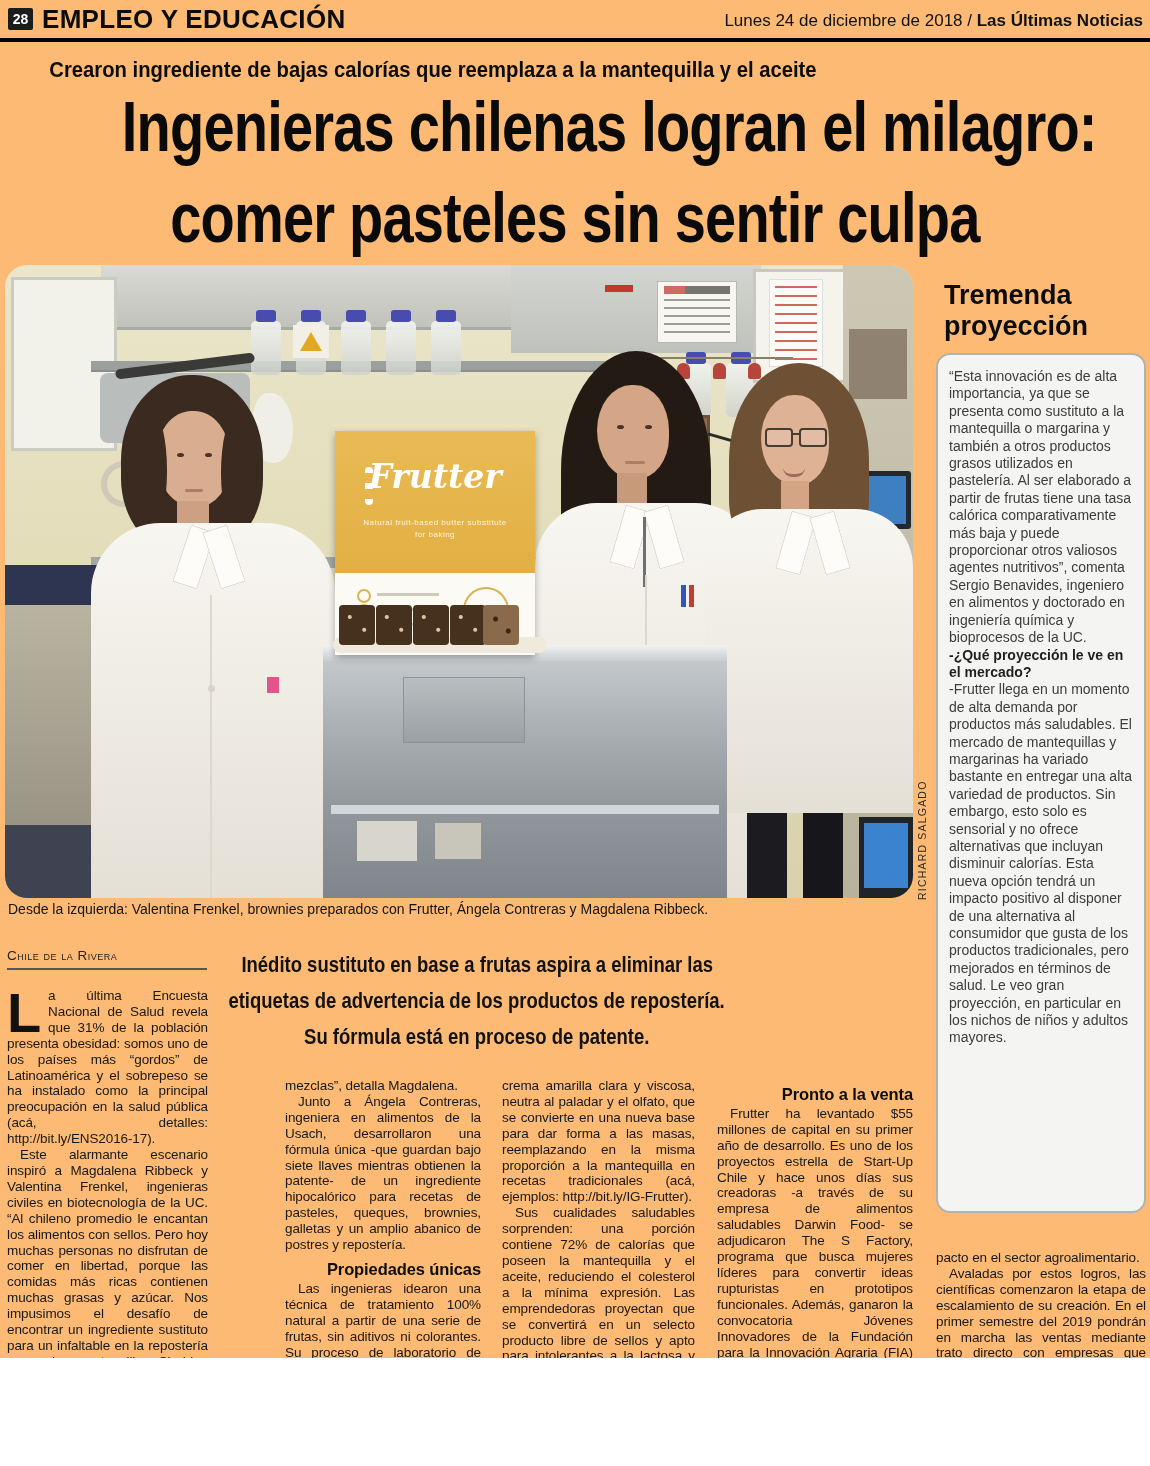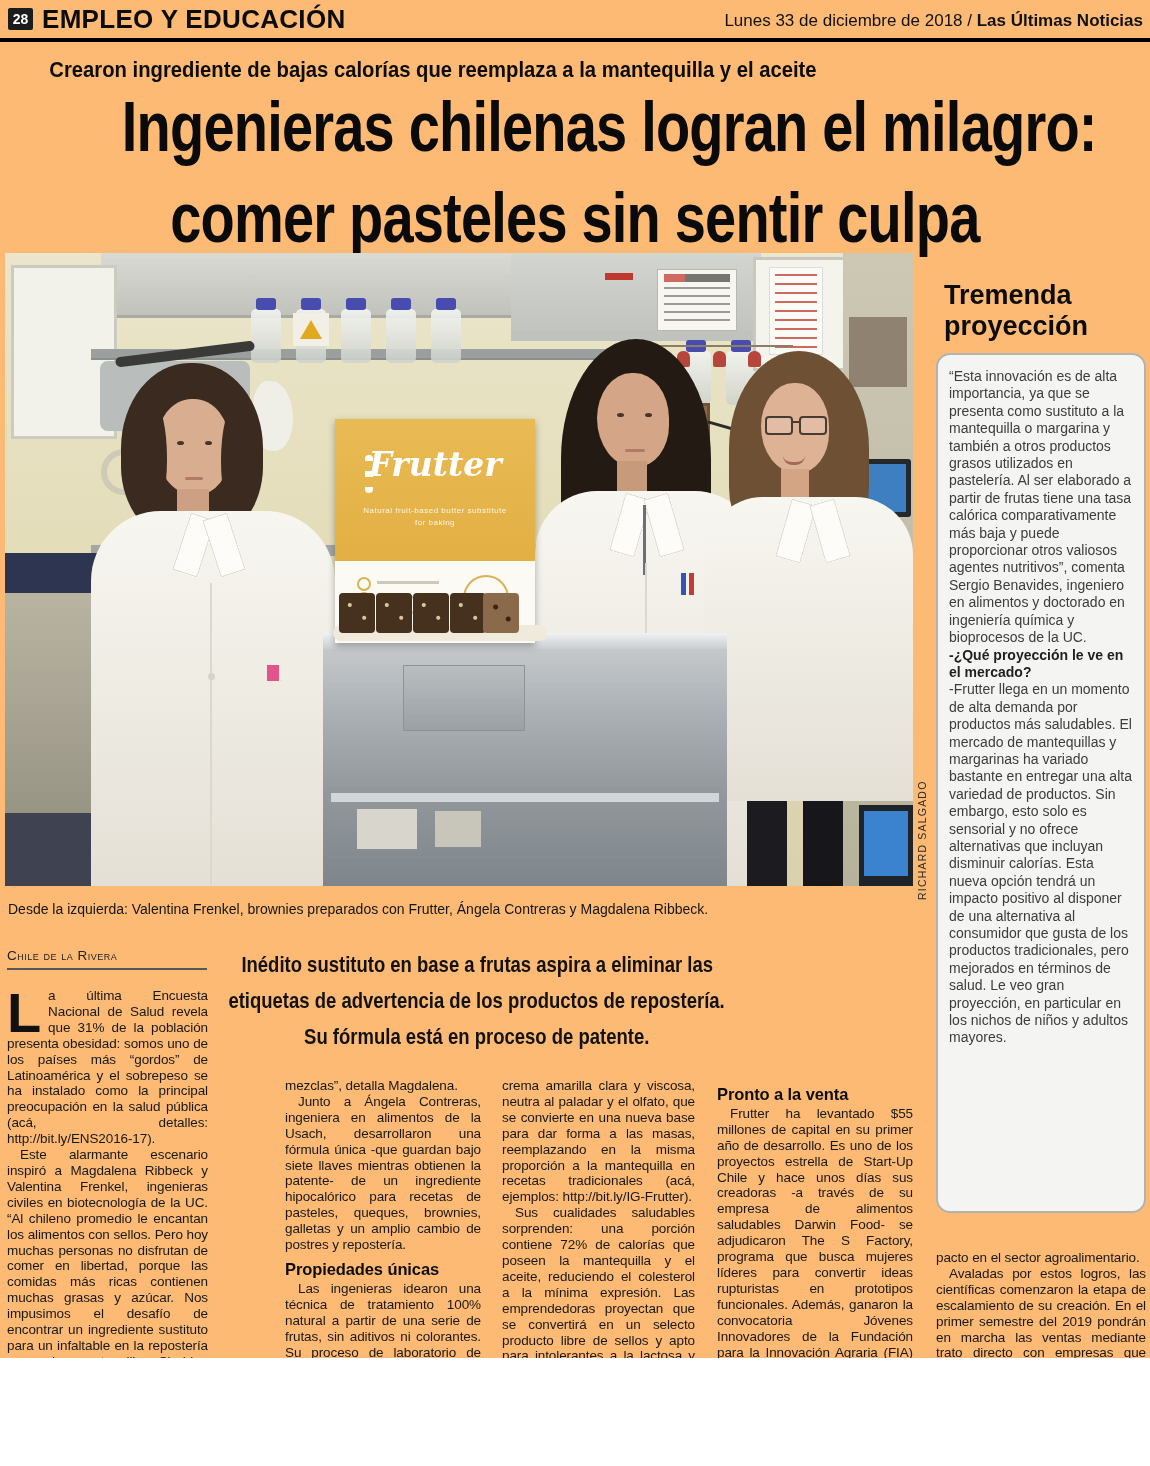--- a/index.html
+++ b/index.html
@@ -13,22 +13,22 @@
   .dateline{position:absolute;right:7px;top:11px;font-size:17px;color:#111;}
   .dateline .paper{font-weight:bold;}
   .rule{position:absolute;left:0;top:38px;width:1150px;height:4px;background:#000;}
   
   .kicker{position:absolute;left:16px;top:57px;width:1150px;text-align:left;}
   .kicker .cond{display:inline-block;transform:scaleX(.92);white-space:nowrap;font-size:22px;font-weight:700;color:#0d0d0d;}
   .headline{position:absolute;left:0;top:88px;width:1150px;margin:0;text-align:center;line-height:78px;}
   .headline .hl{display:inline-block;transform:scaleX(.8);white-space:nowrap;font-size:70px;font-weight:800;
                 letter-spacing:-1px;color:#0a0a0a;}
   
-  .photo{position:absolute;left:5px;top:253px;width:908px;height:633px;overflow:hidden;margin:0;
-         background:linear-gradient(180deg,#ebe6cb 0%,#e3ddba 45%,#d8d1ac 100%);}
+  .photo{position:absolute;left:5px;top:265px;width:908px;height:633px;overflow:hidden;margin:0;
+         background:linear-gradient(180deg,#ebe6cb 0%,#e3ddba 45%,#d8d1ac 100%);border-radius:22px;}
   .photo div{position:absolute;}
   .ph-topmachine{left:96px;top:0;width:415px;height:62px;background:linear-gradient(180deg,#dadad4,#c1c2bb);border-bottom:3px solid #a9aaa2;}
   .ph-fridge{left:506px;top:0;width:250px;height:88px;background:linear-gradient(180deg,#d3d5d0,#bfc2bc);}
   .ph-reddigits{left:600px;top:20px;width:28px;height:7px;background:#c0392f;}
   .ph-wb-left{left:6px;top:12px;width:100px;height:168px;background:#f2f1ea;border:3px solid #cccbc2;}
   .ph-shelfbar1{left:86px;top:96px;width:560px;height:9px;background:#9ba09f;box-shadow:0 2px 0 #8a8f8e;}
   .ph-shelfbar2{left:86px;top:292px;width:740px;height:11px;background:#a2a7a6;}
   .bottles{display:flex;gap:15px;}
   .bottle{position:relative!important;width:30px;height:54px;border-radius:5px;
           background:linear-gradient(180deg,rgba(241,243,240,.93),rgba(206,210,204,.85));}
@@ -158,32 +158,32 @@
   
   .bodycol{position:absolute;top:1078px;font-size:13.5px;line-height:15.9px;text-align:justify;
            color:#181818;letter-spacing:-.1px;}
   .bodycol p{margin:0;}
   .bodycol p.ind{text-indent:13px;}
   .col1{left:7px;width:201px;top:988px;}
   .col2{left:285px;width:196px;}
   .col3{left:502px;width:193px;}
   .col4{left:717px;width:196px;}
   .col5{left:936px;width:210px;top:1250px;}
-  .subhead{font-weight:800;font-size:16.5px;margin:9px 0 3px;text-align:left;color:#0d0d0d;}
+  .subhead{font-weight:800;font-size:16.5px;margin:9px 0 3px;text-align:right;color:#0d0d0d;}
   .dropcap{float:left;font-size:56px;line-height:45px;font-weight:700;padding:2px 7px 0 0;color:#111;}
 </style>
 </head>
 <body>
 
 <div class="page">
 
   <div class="pagenum">28</div>
   <div class="section-title">EMPLEO Y EDUCACIÓN</div>
   <div class="dateline">
-    <span>Lunes 33 de diciembre de 2018 / </span><span class="paper">Las Últimas Noticias</span>
+    <span>Lunes 24 de diciembre de 2018 / </span><span class="paper">Las Últimas Noticias</span>
   </div>
   <div class="rule"></div>
 
   <div class="kicker"><span class="cond">Crearon ingrediente de bajas calorías que reemplaza a la mantequilla y el aceite</span></div>
   <h1 class="headline">
     <span class="hl">Ingenieras chilenas logran el milagro:</span><br>
     <span class="hl">comer pasteles sin sentir culpa</span>
   </h1>
 
   <figure class="photo">
@@ -341,21 +341,21 @@
     <span class="sf-line" style="display:block"><span class="cond">etiquetas de advertencia de los productos de repostería.</span></span>
     <span class="sf-line" style="display:block"><span class="cond">Su fórmula está en proceso de patente.</span></span>
   </div>
 
   <div class="bodycol col1">
     <p><span class="dropcap">L</span><span>a última Encuesta Nacional de Salud revela que 31% de la población presenta obesidad: somos uno de los países más “gordos” de Latinoamérica y el sobrepeso se ha instalado como la principal preocupación en la salud pública (acá, detalles: http://bit.ly/ENS2016-17).</span></p>
     <p class="ind">Este alarmante escenario inspiró a Magdalena Ribbeck y Valentina Frenkel, ingenieras civiles en biotecnología de la UC. “Al chileno promedio le encantan los alimentos con sellos. Pero hoy muchas personas no disfrutan de comer en libertad, porque las comidas más ricas contienen muchas grasas y azúcar. Nos impusimos el desafío de encontrar un ingrediente sustituto para un infaltable en la repostería como la mantequilla. Si bien existían pruebas de reemplazo en base a frutas, sus sabores eran muy intensos y generaban una mala sensación al consumir pasteles o galletas en base a este tipo de</p>
   </div>
   <div class="bodycol col2">
     <p>mezclas”, detalla Magdalena.</p>
-    <p class="ind">Junto a Ángela Contreras, ingeniera en alimentos de la Usach, desarrollaron una fórmula única -que guardan bajo siete llaves mientras obtienen la patente- de un ingrediente hipocalórico para recetas de pasteles, queques, brownies, galletas y un amplio cambio de postres y repostería.</p>
+    <p class="ind">Junto a Ángela Contreras, ingeniera en alimentos de la Usach, desarrollaron una fórmula única -que guardan bajo siete llaves mientras obtienen la patente- de un ingrediente hipocalórico para recetas de pasteles, queques, brownies, galletas y un amplio abanico de postres y repostería.</p>
     <h3 class="subhead">Propiedades únicas</h3>
     <p class="ind">Las ingenieras idearon una técnica de tratamiento 100% natural a partir de una serie de frutas, sin aditivos ni colorantes. Su proceso de laboratorio de alimentos incluye inactivar todas las enzimas oxidativas que causan la rápida maduración de la fruta y romper las moléculas que le dan olor y sabor. ¿El resultado? Frutter, una</p>
   </div>
   <div class="bodycol col3">
     <p>crema amarilla clara y viscosa, neutra al paladar y el olfato, que se convierte en una nueva base para dar forma a las masas, reemplazando en la misma proporción a la mantequilla en recetas tradicionales (acá, ejemplos: http://bit.ly/IG-Frutter).</p>
     <p class="ind">Sus cualidades saludables sorprenden: una porción contiene 72% de calorías que poseen la mantequilla y el aceite, reduciendo el colesterol a la mínima expresión. Las emprendedoras proyectan que se convertirá en un selecto producto libre de sellos y apto para intolerantes a la lactosa y veganos.</p>
     <p class="ind">“Ya superamos la fase de desarrollo tecnológico y está siendo probado en recetas saludables de distintos chefs. Existe mucho interés en esta innova-</p>
   </div>
   <div class="bodycol col4">
     <h3 class="subhead">Pronto a la venta</h3>

